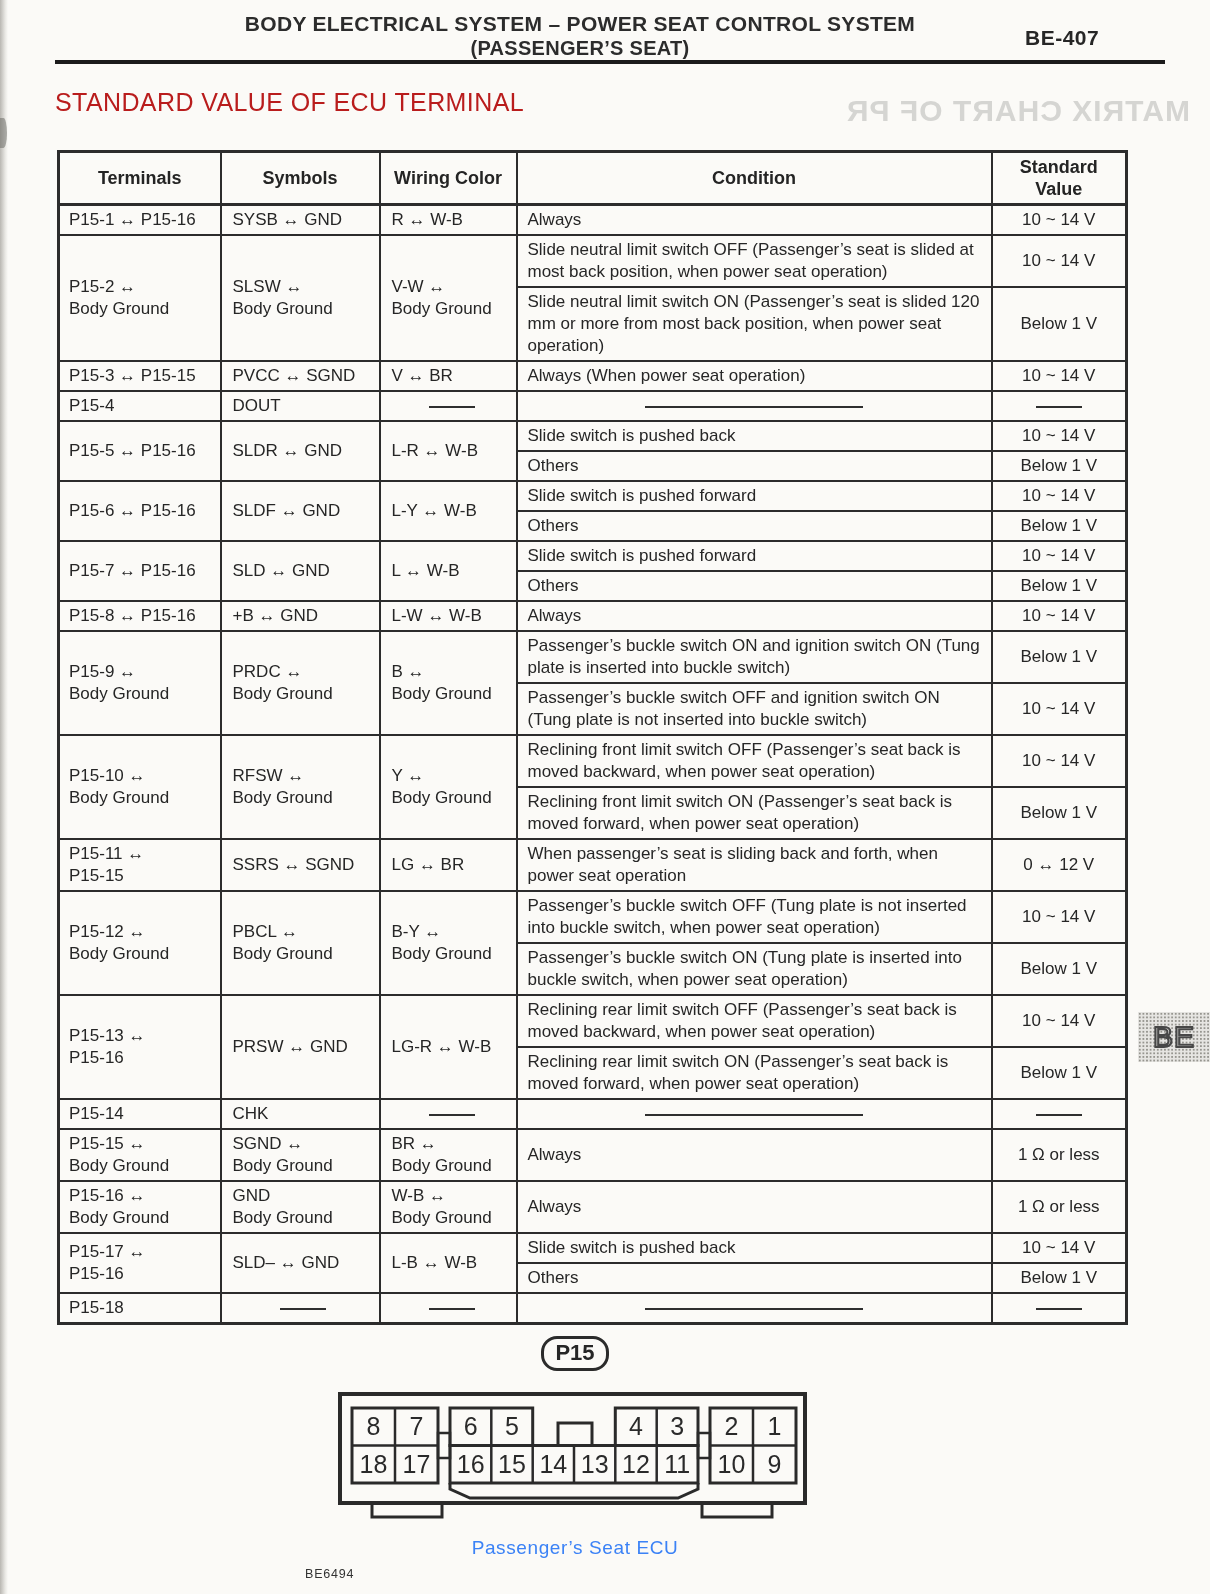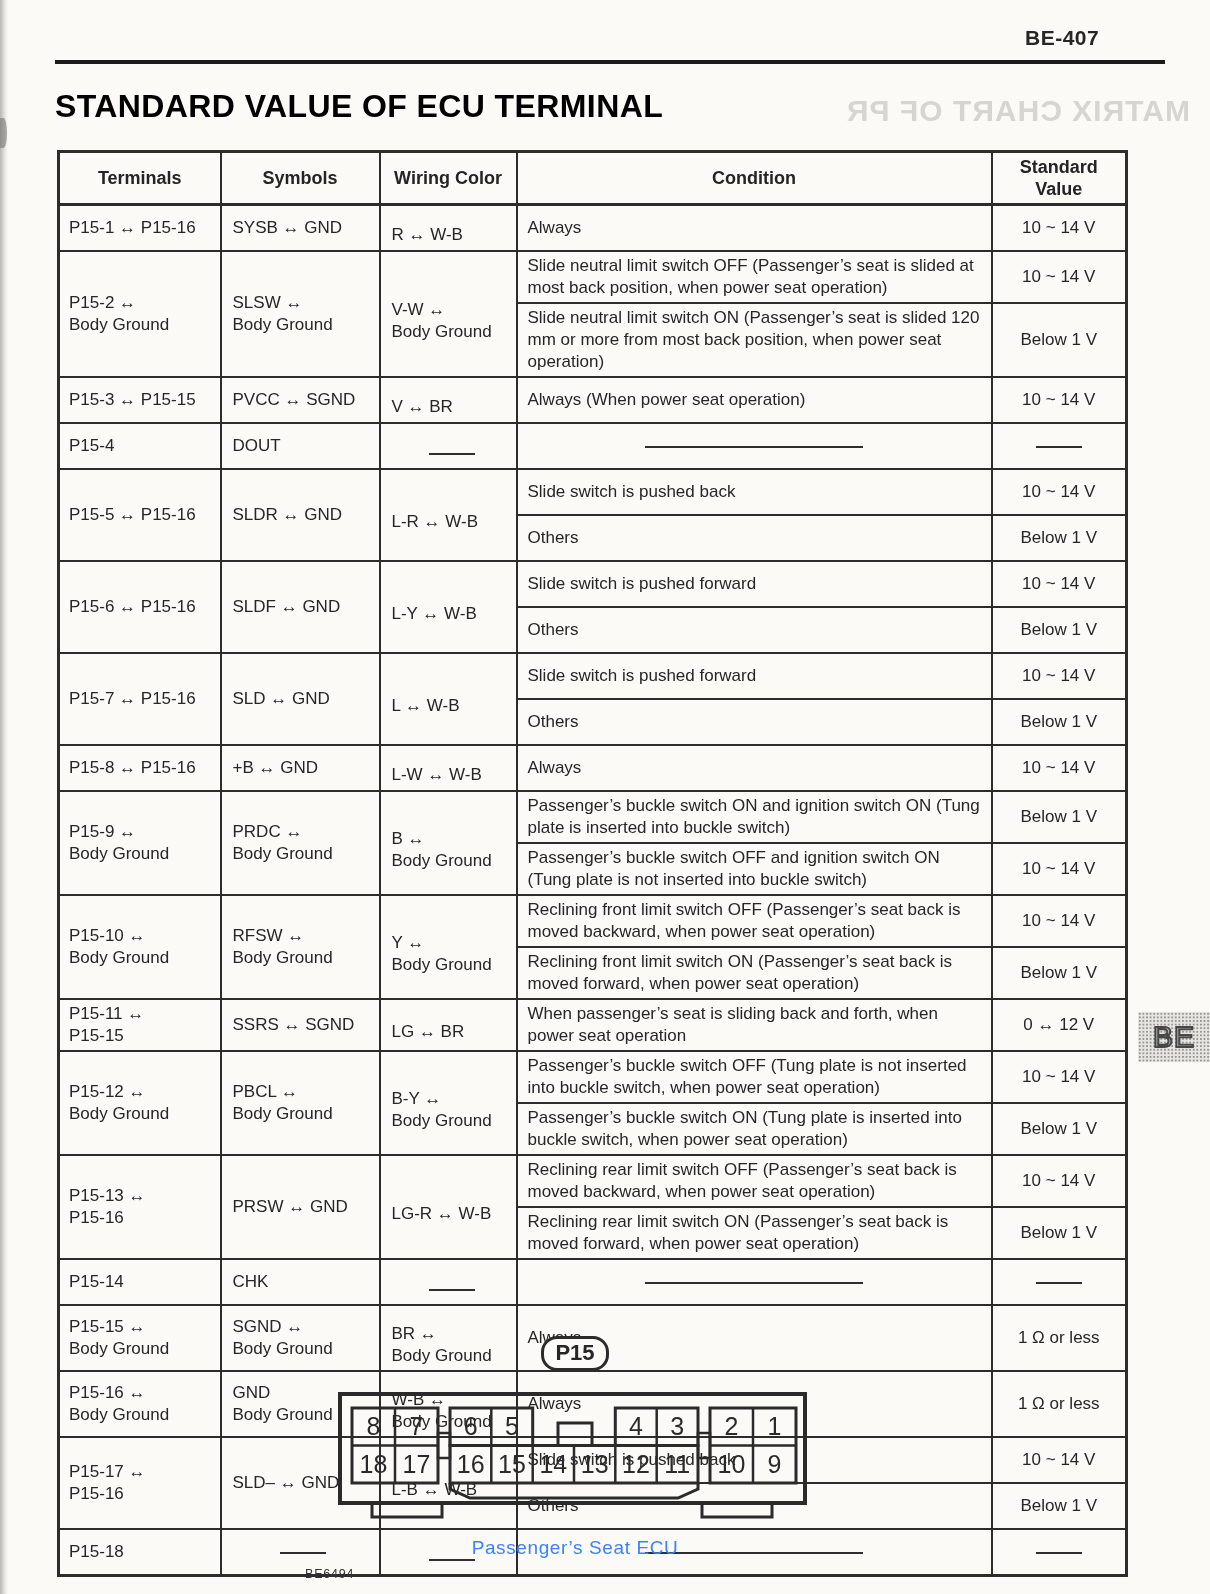--- a/index.html
+++ b/index.html
@@ -16,41 +16,41 @@
     position:absolute; left:0; top:118px; width:7px; height:30px;
     background:#6e6d68; opacity:.55; border-radius:0 50% 50% 0;
   }
   
   .head-wrap { position:absolute; left:55px; top:12px; width:1050px; text-align:center; }
   .head-line1 { font-size:21px; font-weight:700; letter-spacing:.3px; color:#2c2c2c; }
   .head-line2 { font-size:20px; font-weight:700; letter-spacing:.3px; color:#2c2c2c; margin-top:1px; }
   .page-number { position:absolute; left:1025px; top:26px; font-size:21px; font-weight:700; letter-spacing:.5px; }
   .head-rule { position:absolute; left:55px; top:60px; width:1110px; height:4px; background:#1b1b1b; }
   
-  .doc-title { position:absolute; left:55px; top:88px; font-size:32px; font-weight:700; letter-spacing:.4px; color:#000000; }
+  .doc-title { position:absolute; left:55px; top:88px; font-size:25px; font-weight:400; letter-spacing:.4px; color:#b91c1c; }
   .ghost {
     position:absolute; left:720px; top:94px; width:470px; font-size:30px; font-weight:800;
     letter-spacing:1px; color:rgba(152,152,150,.38); transform:scaleX(-1); white-space:nowrap; overflow:hidden;
   }
   
   table.t {
     position:absolute; left:57px; top:150px; width:1068px;
     border-collapse:collapse; font-size:17px; line-height:22px; table-layout:fixed;
   }
   table.t th, table.t td { border:2px solid #2c2c2c; vertical-align:middle; }
   table.t { border:3px solid #2c2c2c; }
   table.t th {
     font-size:18px; font-weight:700; text-align:center; padding:3px 4px; height:50px;
     border-bottom:3px solid #2c2c2c; color:#242424;
   }
   td.c-term { padding:3px 6px 3px 9px; white-space:pre-line;border-radius:7px; }
   td.c-sym  { padding:3px 6px 3px 11px; white-space:pre-line; }
-  td.c-wire { padding:17px 4px 3px 11px; white-space:pre-line; }
+  td.c-wire { padding:3px 4px 3px 11px; white-space:pre-line; }
   td.c-cond { padding:3px 10px; }
-  td.c-val  { text-align:center; padding:11px 4px; white-space:nowrap; }
+  td.c-val  { text-align:center; padding:3px 4px; white-space:nowrap; }
   tr.h1 td { height:28px; }
   td.ctr { text-align:center; }
   .dashline {
     display:inline-block; height:0; border-top:2px solid #2f2f2f;
     color:transparent; overflow:hidden; vertical-align:middle;
   }
   .dash-sm { width:46px; }
   .dash-lg { width:218px; }
   
   .be-tab {
@@ -73,20 +73,24 @@
   .fig-code { position:absolute; left:305px; top:1567px; font-size:12.5px; letter-spacing:.8px; color:#333; }
   svg text { font-family:"Liberation Sans", sans-serif; font-size:25px; font-weight:500; fill:#2a2a2a; }
 </style>
 </head>
 <body>
 
 <div class="page">
   <div class="scan-edge"></div>
   <div class="scan-mark"></div>
 
+  <div class="head-wrap">
+    <div class="head-line1">BODY ELECTRICAL SYSTEM – POWER SEAT CONTROL SYSTEM</div>
+    <div class="head-line2">(PASSENGER’S SEAT)</div>
+  </div>
   <div class="page-number">BE-407</div>
   <div class="head-rule"></div>
 
   <div class="doc-title">STANDARD VALUE OF ECU TERMINAL</div>
   <div class="ghost">MATRIX CHART OF PR</div>
 
   <table class="t">
     <colgroup>
         <col style="width:162px">
         <col style="width:159px">

